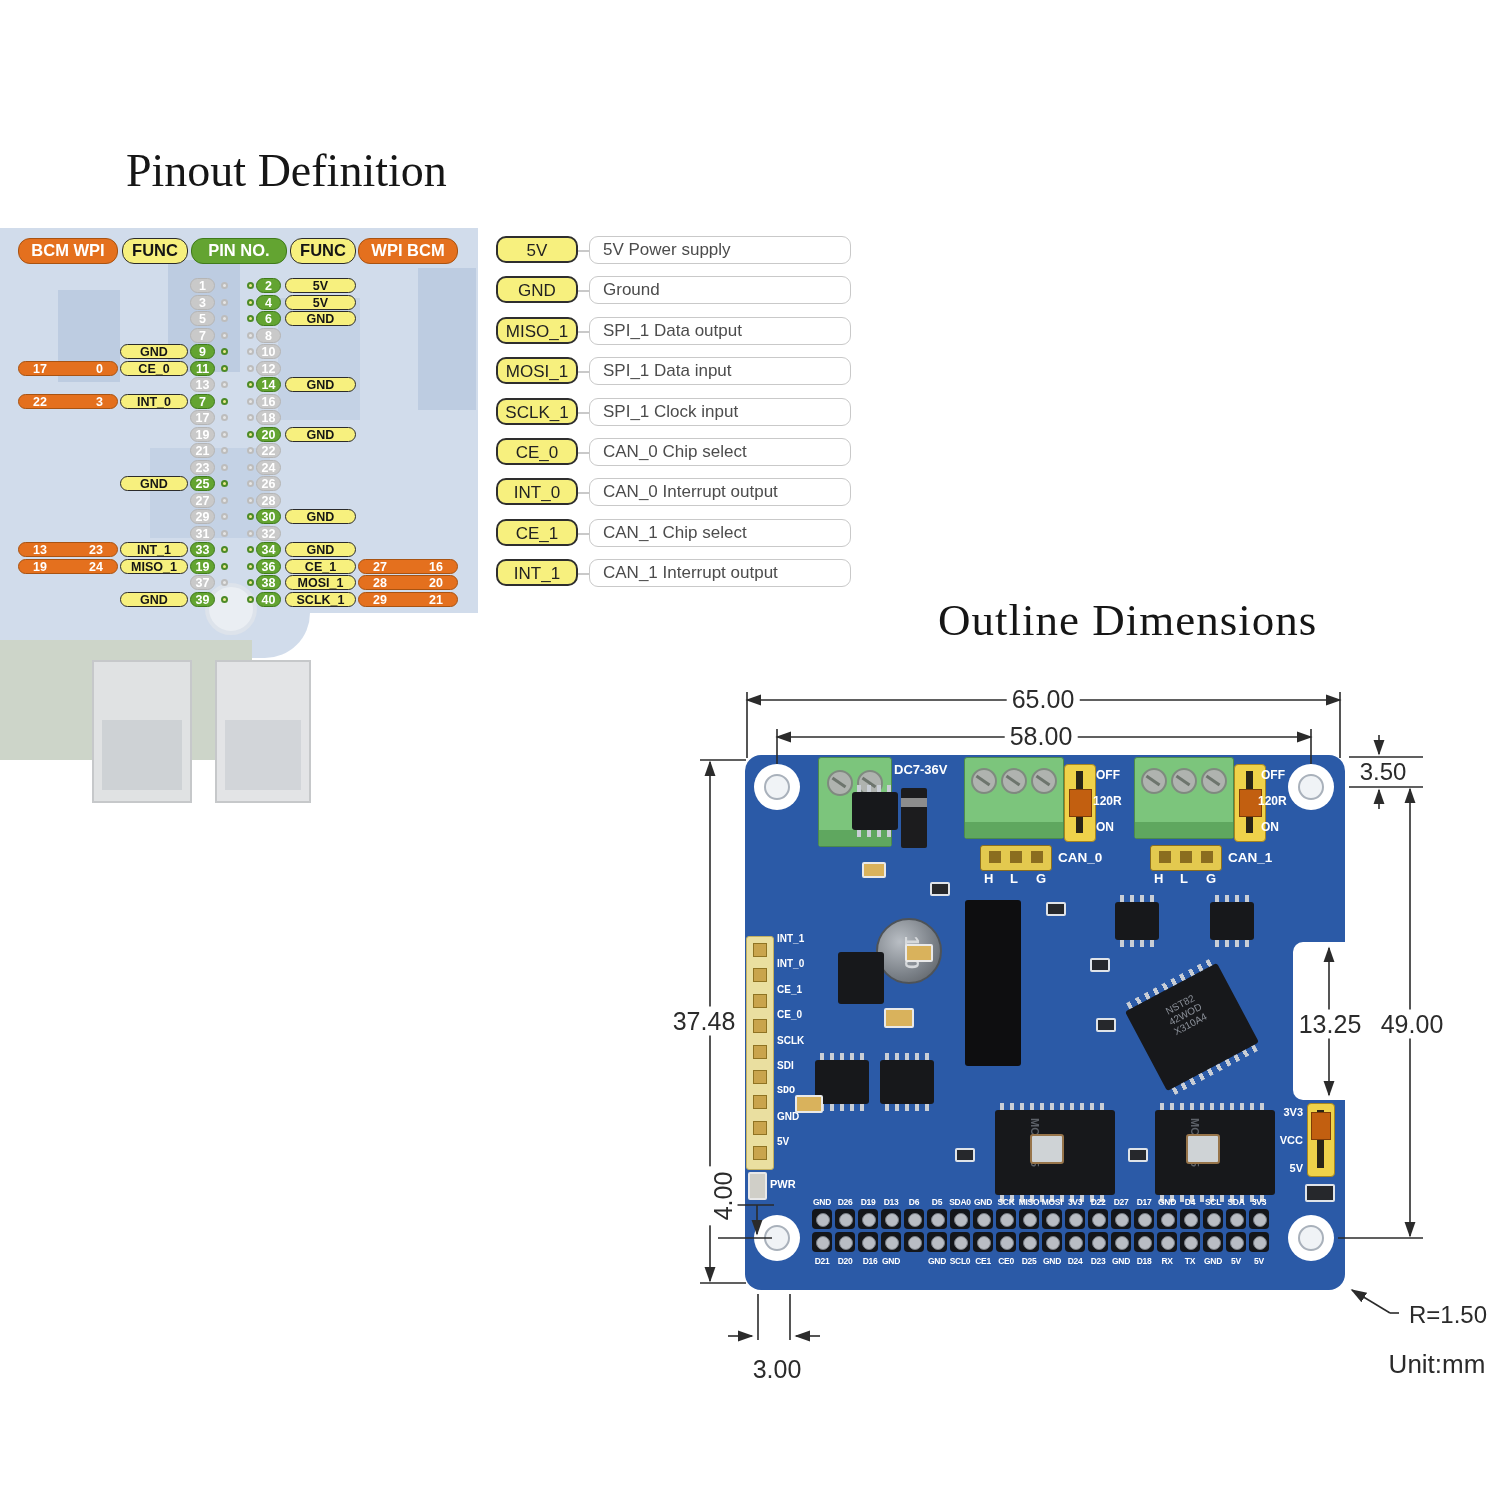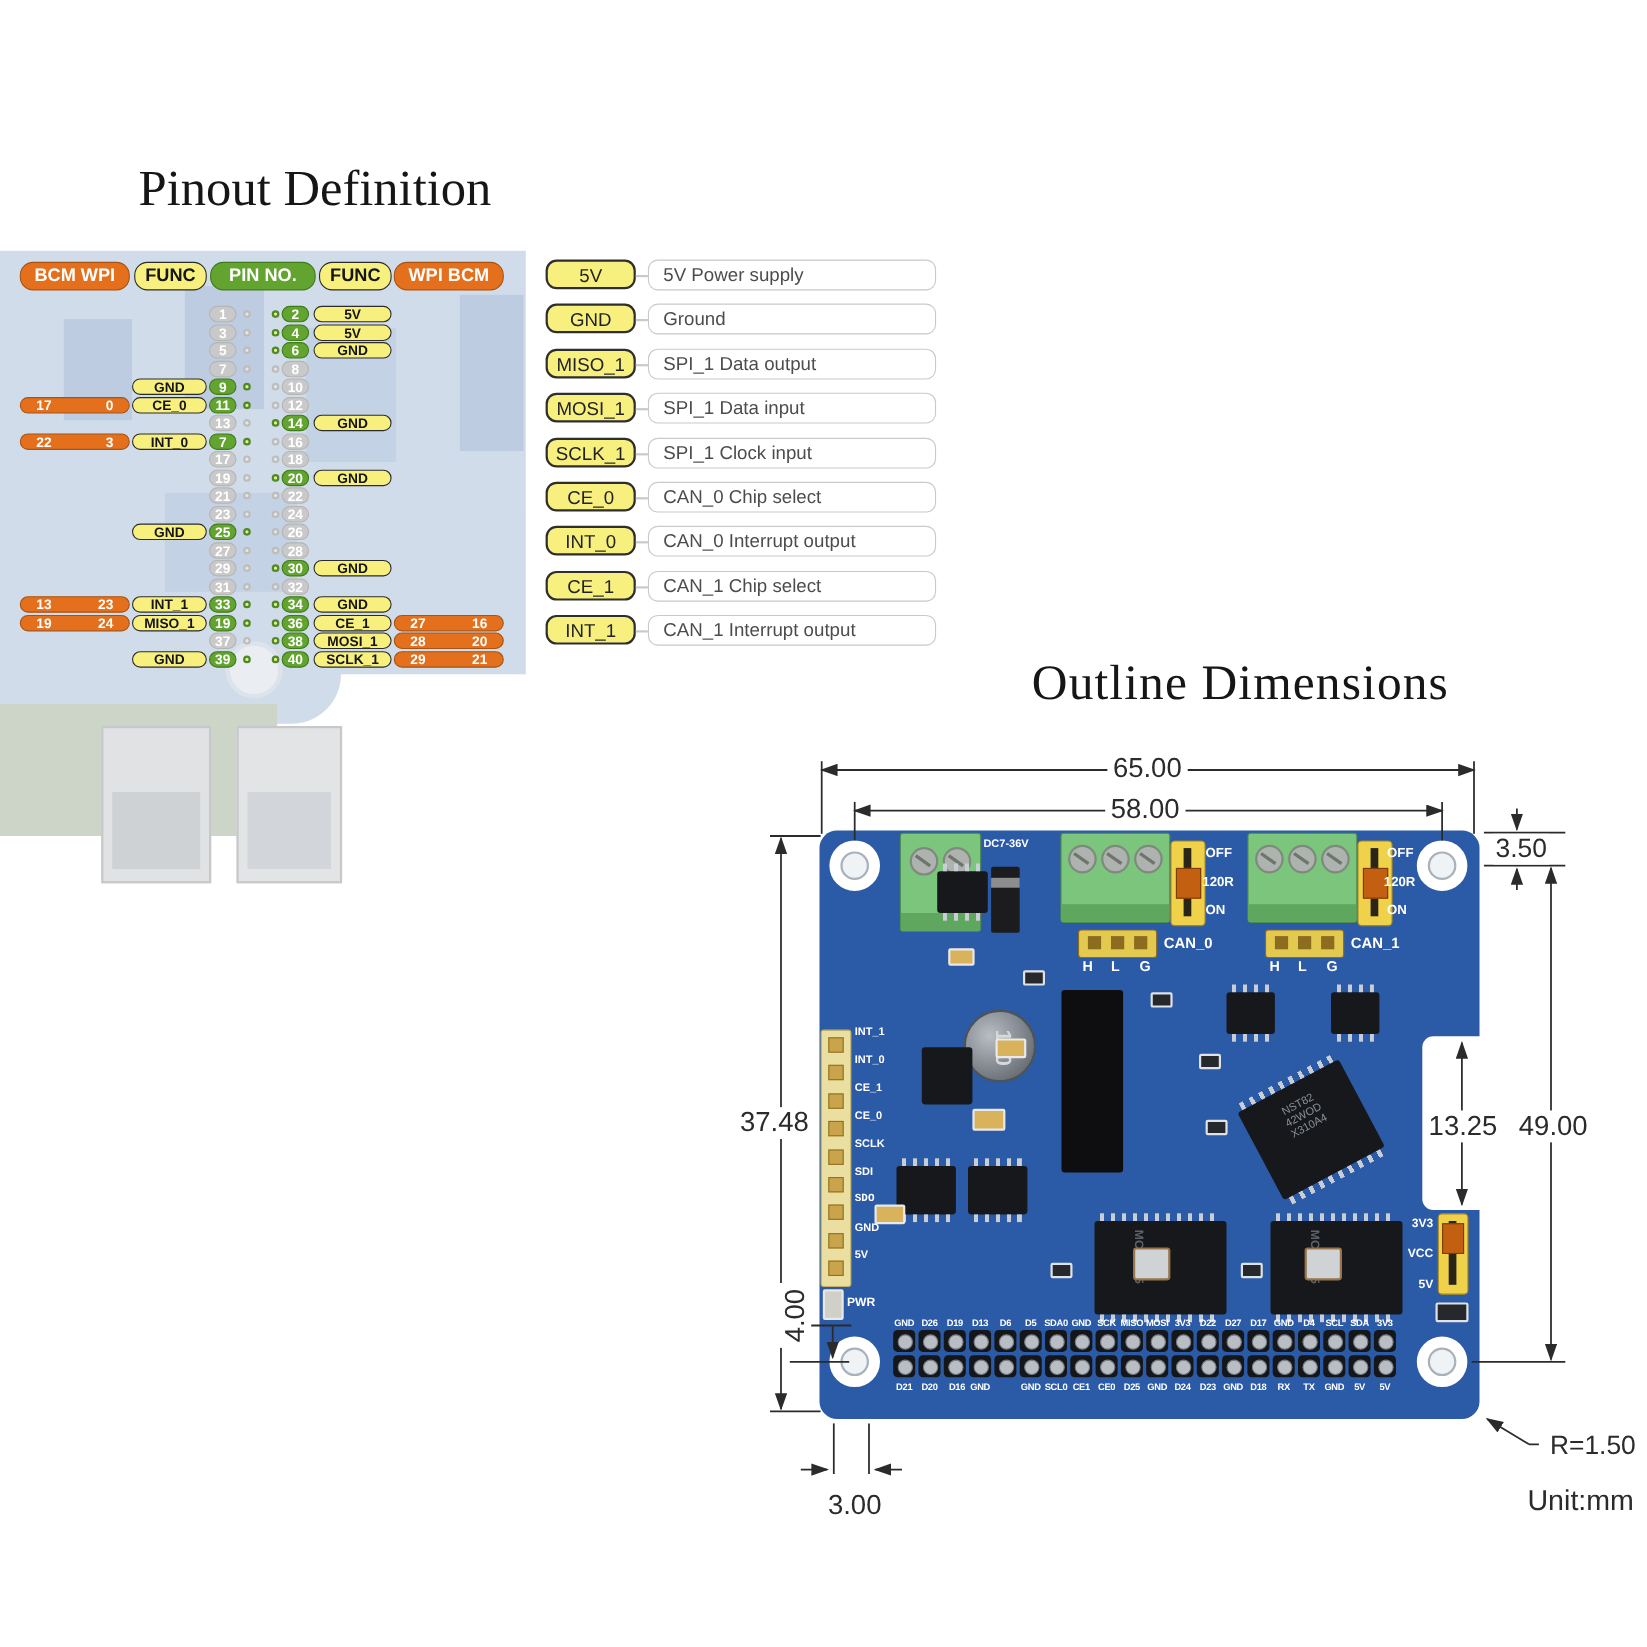--- a/index.html
+++ b/index.html
@@ -315,21 +315,21 @@
       </div>
     </div>
 
   <div id="board"></div>
 
   <div class="term" style="left:818px;top:757px;width:72px;height:88px">
     <div class="screw" style="left:8px;top:12px"></div>
     <div class="screw" style="left:38px;top:12px"></div>
     <div class="lip"></div>
   </div>
-  <div class="ylabel" style="left:894px;top:762px;font-size:10px">DC7-36V</div>
+  <div class="ylabel" style="left:894px;top:762px;font-size:13px">DC7-36V</div>
   <div class="abs" style="left:901px;top:788px;width:26px;height:60px;background:#1c1c1e;border-radius:2px">
     <div class="abs" style="left:0;top:10px;width:26px;height:9px;background:#8d8d8d"></div>
   </div>
 
   <div class="term" style="left:964px;top:757px;width:98px;height:80px">
     <div class="screw" style="left:6px;top:10px"></div>
     <div class="screw" style="left:36px;top:10px"></div>
     <div class="screw" style="left:66px;top:10px"></div>
     <div class="lip"></div>
   </div>

